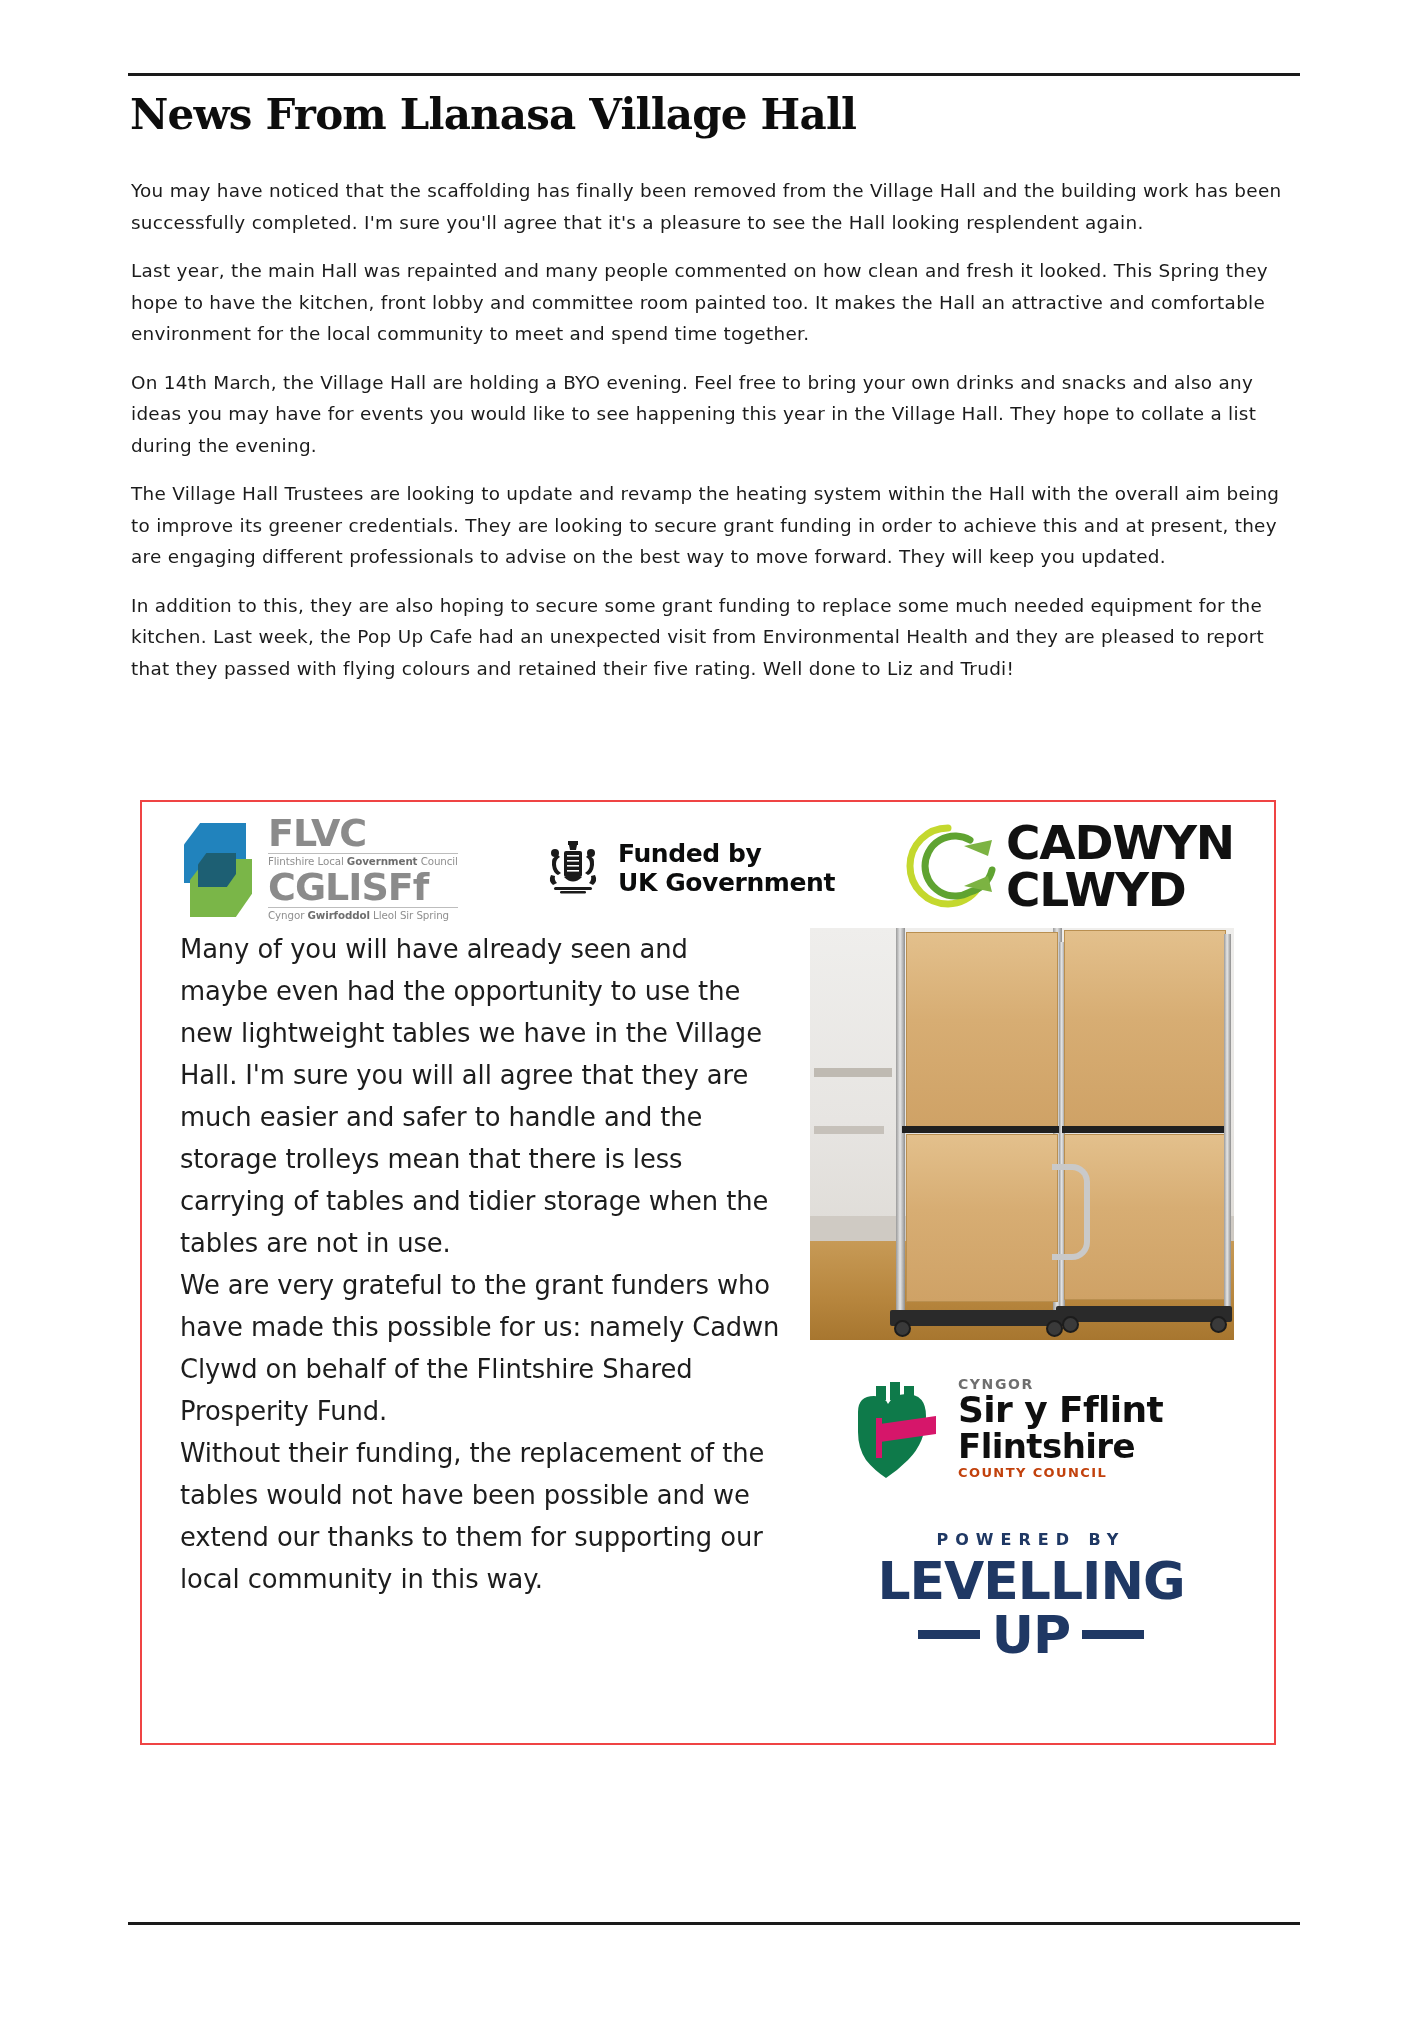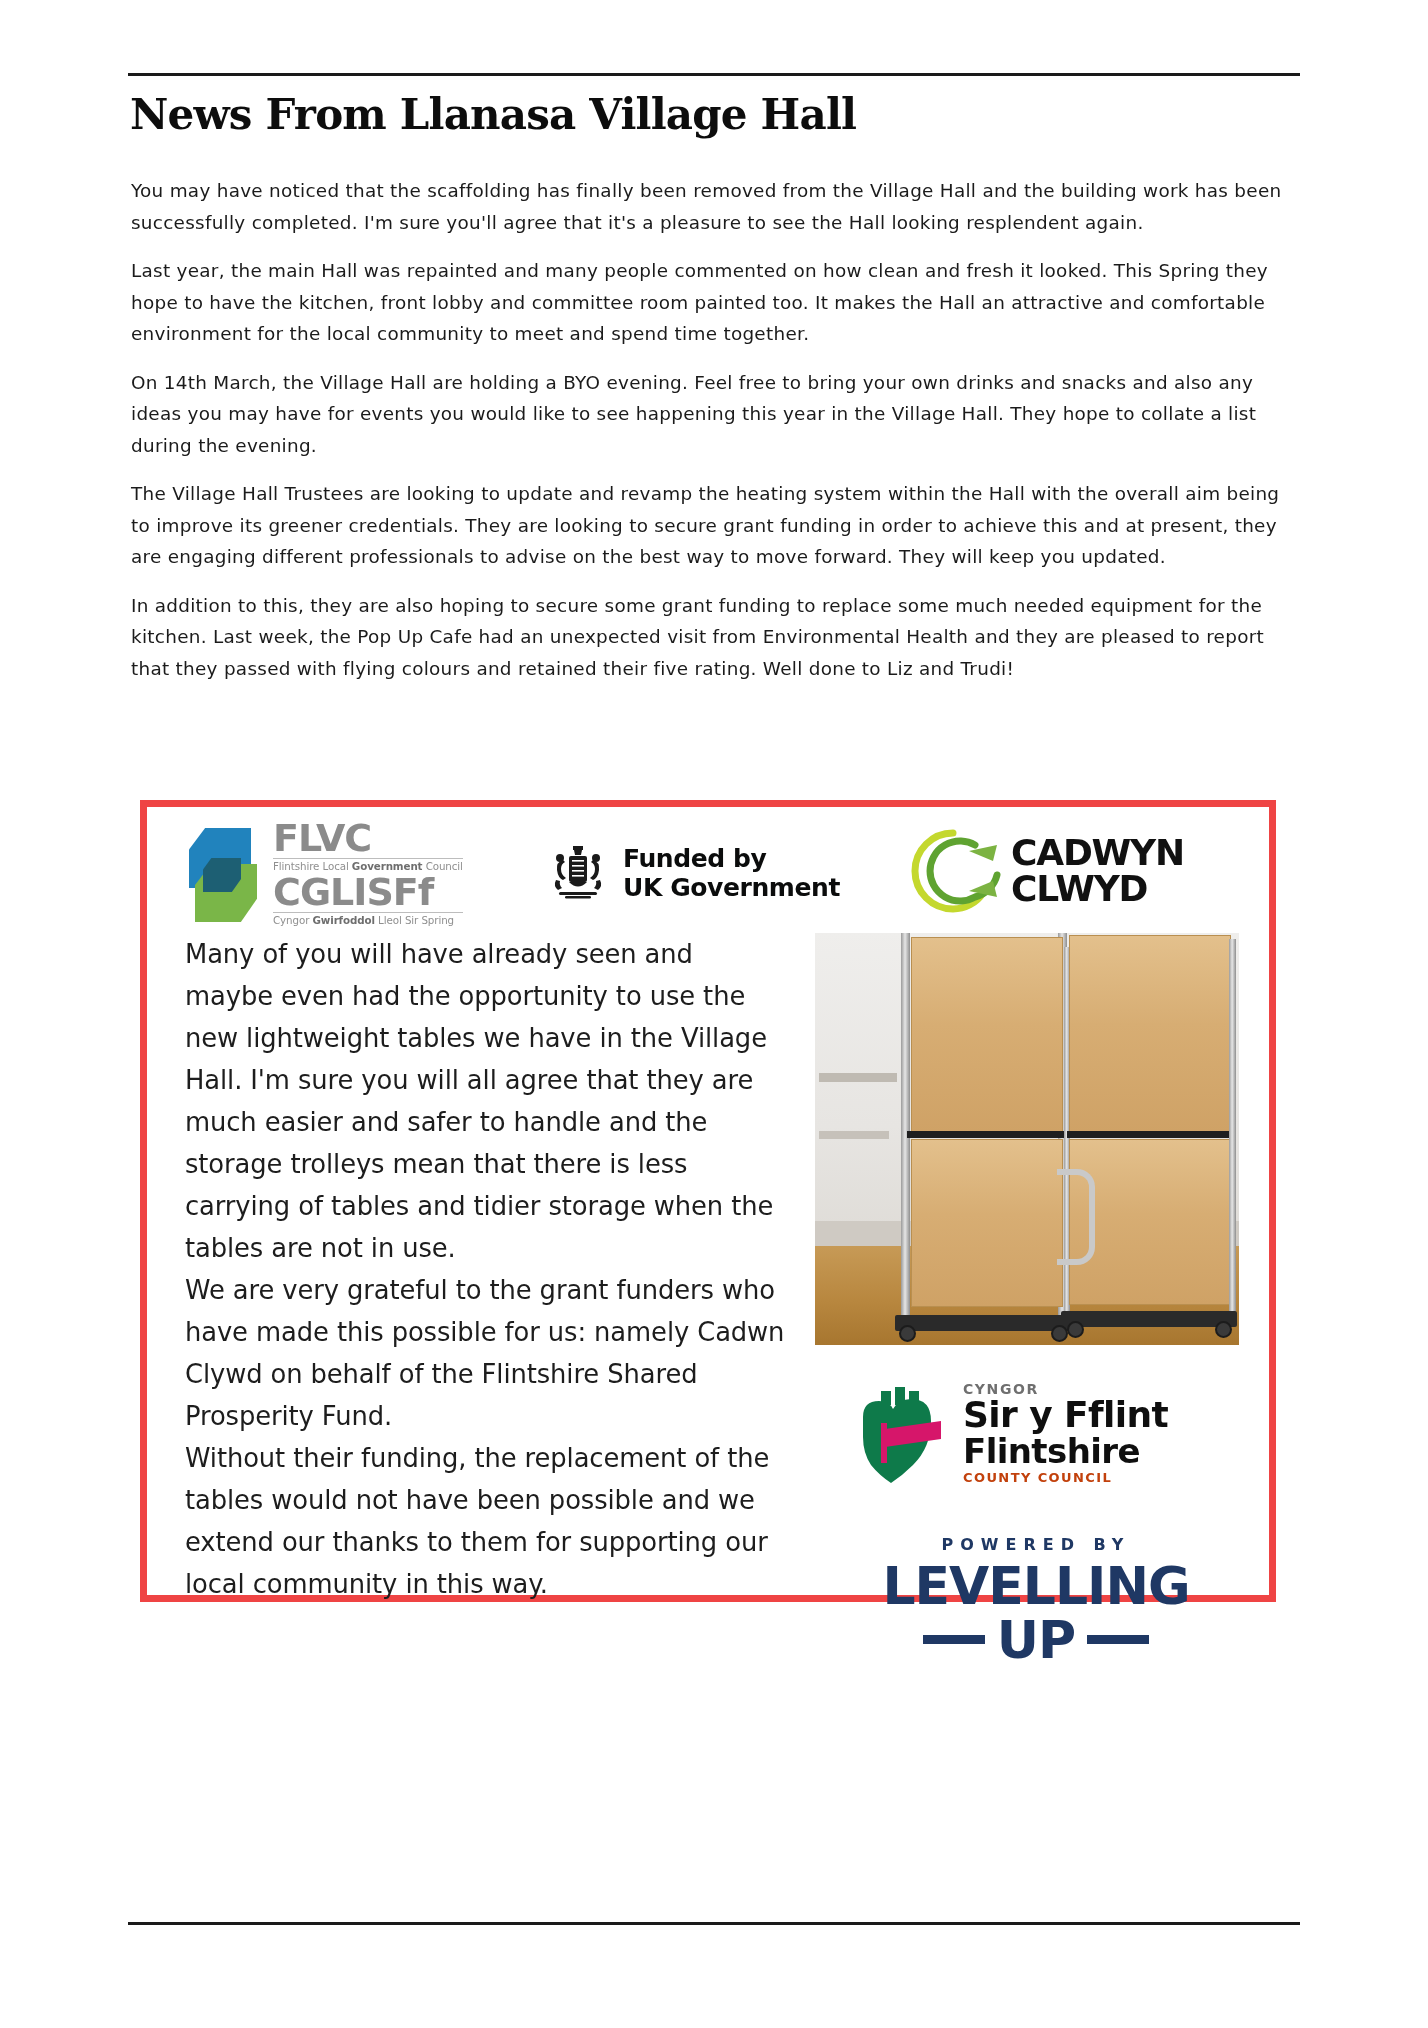--- a/index.html
+++ b/index.html
@@ -63,22 +63,22 @@
     color: #1b1b1b;
     margin-bottom: 17px;
     text-align: left;
   }
 
   
   .poster {
     position: absolute;
     left: 140px; top: 800px;
     width: 1136px;
-    height: 802px;
-    border: 7px solid #ef4444;
+    height: 945px;
+    border: 2px solid #ef4444;
     background: #ffffff;
     text-decoration: underline;
   }
 
   
   .logo-strip {
     position: relative;
     height: 126px;
     width: 100%;
   }
@@ -161,21 +161,21 @@
     left: 762px; top: 12px;
     width: 340px; height: 104px;
     display: flex;
     align-items: center;
     gap: 6px;
   }
   .cadwyn-mark { width: 96px; height: 92px; flex: none; }
   .cadwyn-text {
     font-family: "DejaVu Sans", sans-serif;
     font-weight: 700;
-    font-size: 36px;
+    font-size: 47px;
     line-height: 1.0;
     color: #111;
     letter-spacing: -1.2px;
   }
 
   
   .poster-body {
     position: relative;
     padding: 2px 0 0 0;
     height: 952px;

